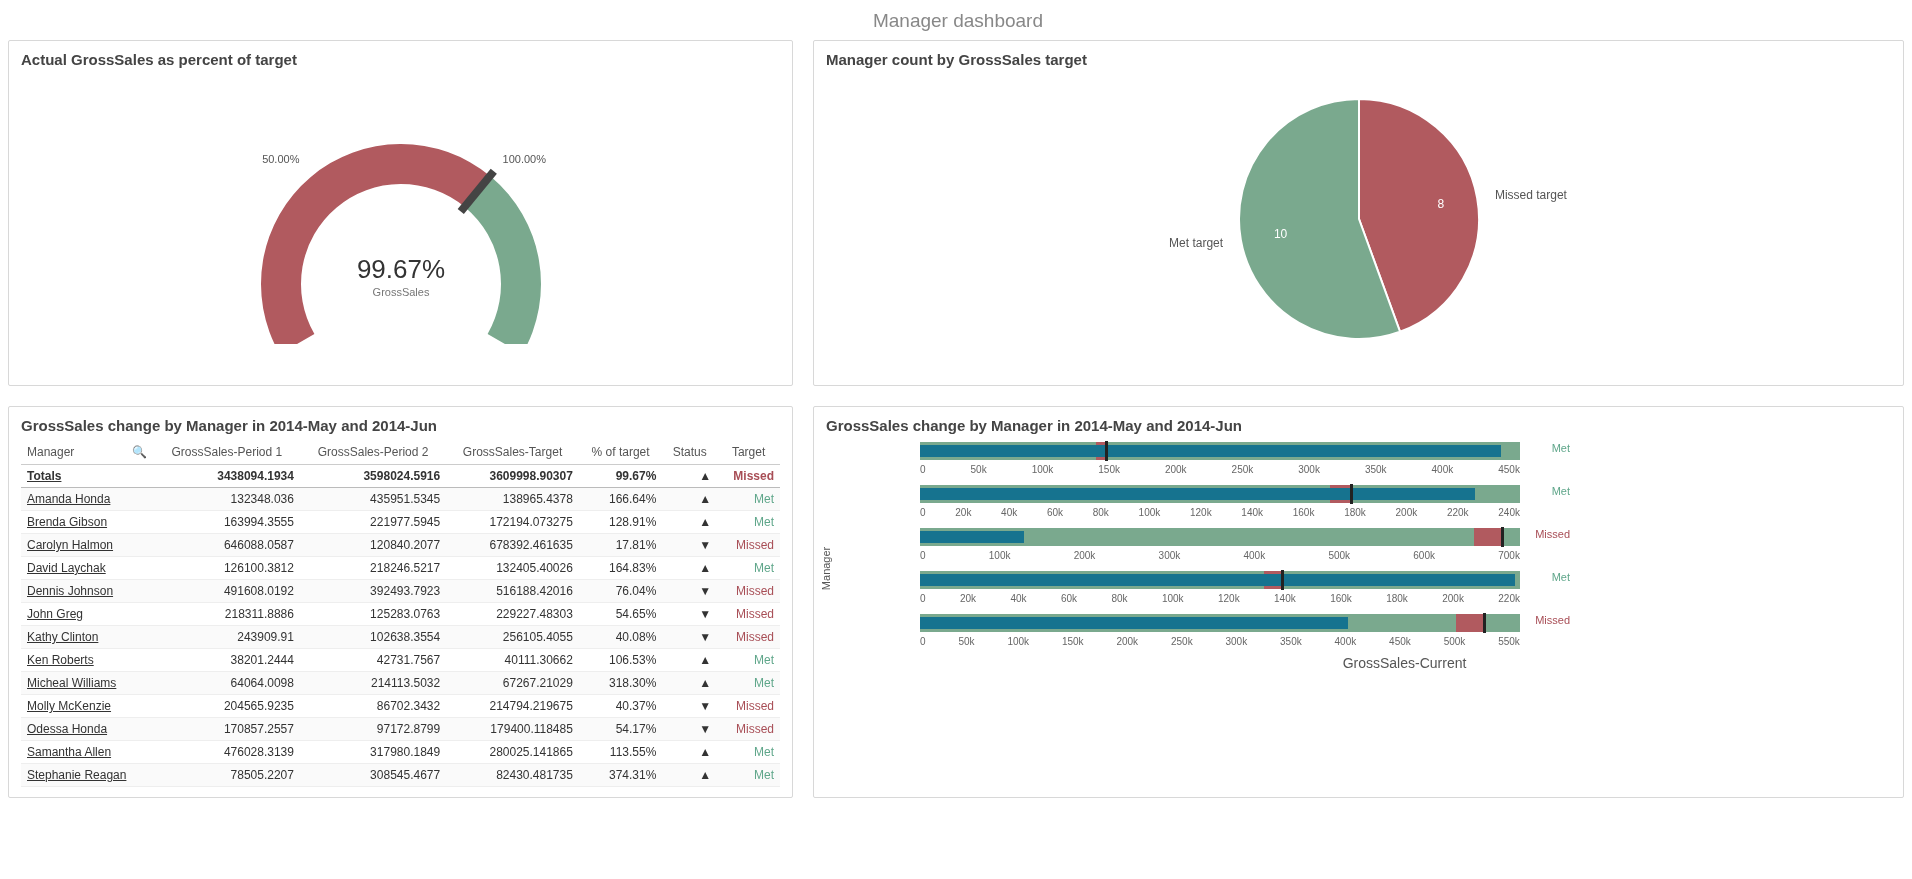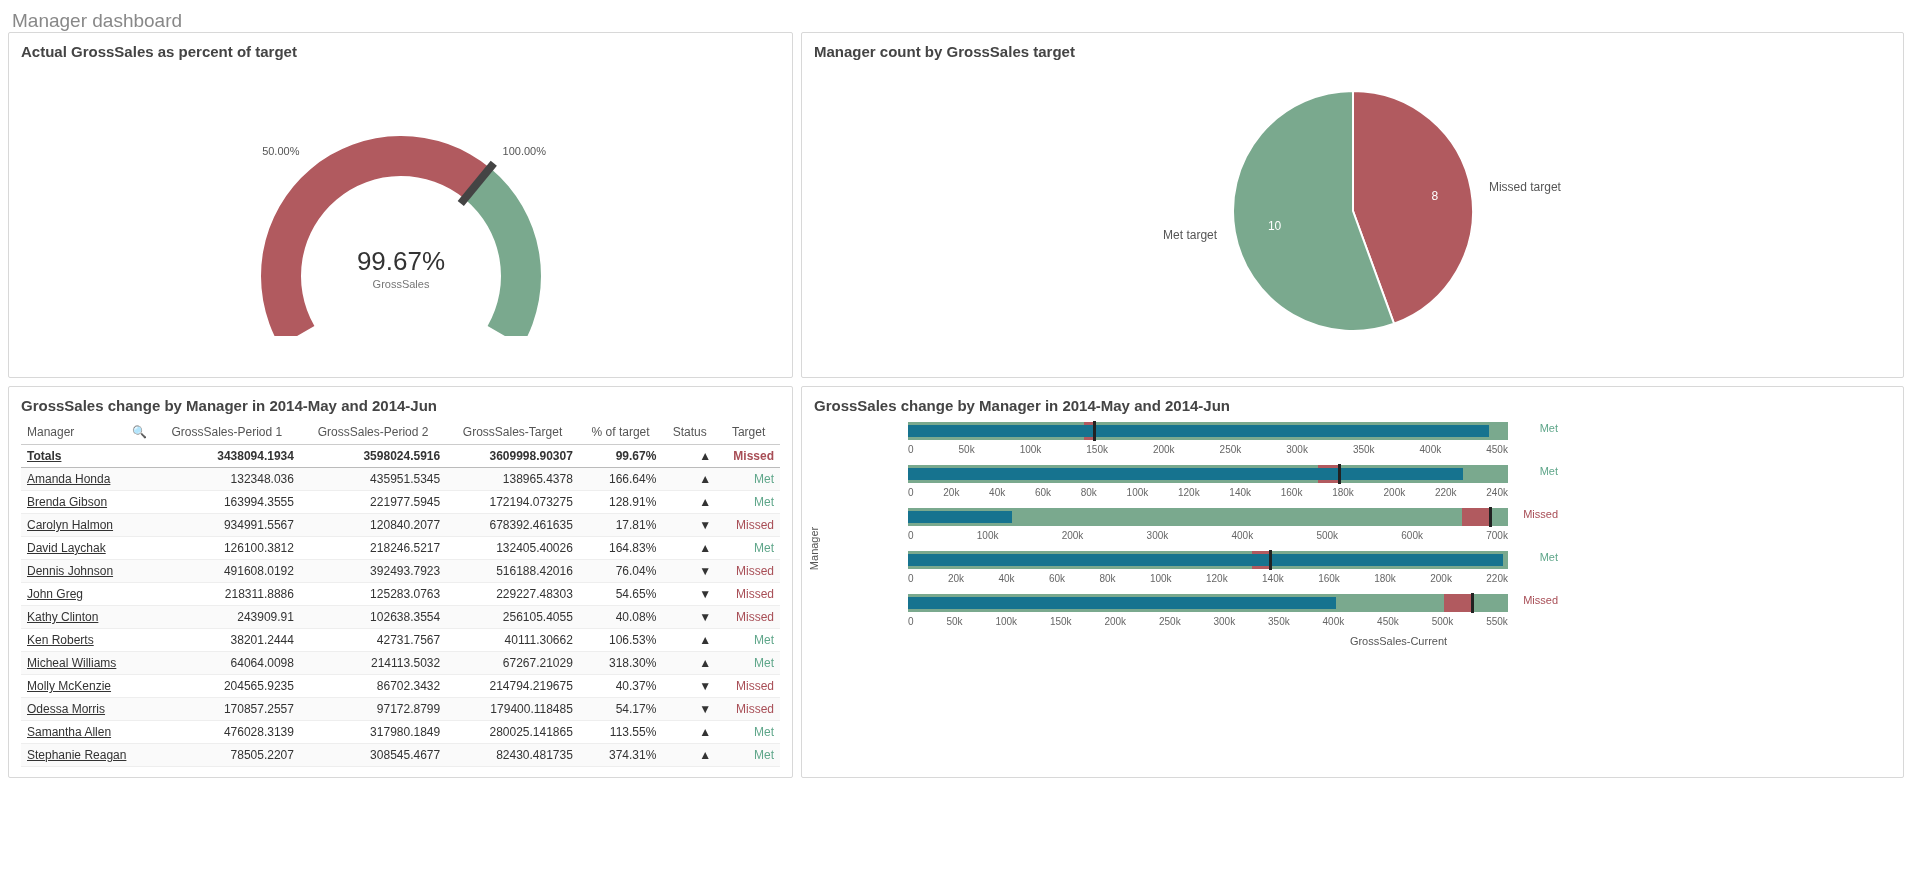--- a/index.html
+++ b/index.html
@@ -1,18 +1,18 @@
 <!DOCTYPE html>
 <html><head>
 <meta charset="utf-8">
 <style>
 * { box-sizing: border-box; margin: 0; padding: 0; }
 body { font-family: -apple-system, "Segoe UI", Arial, sans-serif; font-size: 13px; background: #fff; color: #333; padding: 6px 8px; }
-.page-title { font-size: 19px; color: #888; font-weight: 400; margin: 4px 0 0 4px; }
-.grid { display: grid; grid-template-columns: 785px 1fr; grid-template-rows: 346px 1fr; gap: 8px; }
+.page-title { font-size: 19px; color: #888; font-weight: 400; margin: 4px 0 8px 4px; text-align: center; }
+.grid { display: grid; grid-template-columns: 785px 1fr; grid-template-rows: 346px 1fr; gap: 20px; }
 .card { border: 1px solid #d8d8d8; border-radius: 2px; background: #fff; padding: 10px 12px; overflow: hidden; position: relative; }
 .card-title { font-size: 15px; font-weight: 600; color: #444; margin-bottom: 6px; }
 .gauge-wrap { position: relative; height: 280px; display: flex; align-items: center; justify-content: center; }
 svg { display: block; }
 .gauge-center-val { font-size: 26px; font-weight: 400; text-anchor: middle; fill: #333; }
 .gauge-center-label { font-size: 11px; text-anchor: middle; fill: #777; }
 .gauge-tick { font-size: 11px; fill: #555; }
 
 .pie-wrap { position: relative; height: 280px; display: flex; align-items: center; justify-content: center; }
 
@@ -32,21 +32,21 @@
 .barchart { position: relative; height: 310px; padding-left: 92px; overflow: visible; }
 .ylabel { position: absolute; left: 0; top: 50%; transform: rotate(-90deg) translateX(25%); transform-origin: left; font-size: 11px; color: #555; }
 .bargroup { margin-bottom: 4px; }
 .mgr-name { position: absolute; left: -2px; text-align: right; width: 88px; font-size: 11px; color: #555; line-height: 22px; }
 .bullet-row { position: relative; height: 22px; margin-left: 2px; }
 .bullet-bg { position: absolute; top: 2px; height: 18px; left: 0; }
 .bullet-bar { position: absolute; top: 5px; height: 12px; left: 0; background: #16738f; }
 .bullet-mark { position: absolute; top: 1px; width: 3px; height: 20px; background: #222; }
 .bullet-badge { position: absolute; right: -50px; top: 2px; font-size: 11px; }
 .axis { display: flex; justify-content: space-between; font-size: 10px; color: #666; margin: 2px 0 8px 2px; }
-.xaxis-label { text-align: center; font-size: 11px; color: #555; }
+.xaxis-label { text-align: center; font-size: 14px; color: #555; }
 </style>
 </head>
 <body>
 
 <div class="page-title">Manager dashboard</div>
 
 <div class="grid">
 
   <div class="card">
     <div class="card-title">Actual GrossSales as percent of target</div>
@@ -118,21 +118,21 @@
             <td>Brenda Gibson</td>
             <td>163994.3555</td>
             <td>221977.5945</td>
             <td>172194.073275</td>
             <td>128.91%</td>
             <td>▲</td>
             <td class="met">Met</td>
           </tr>
           <tr>
             <td>Carolyn Halmon</td>
-            <td>934991.5567</td>
+            <td>646088.0587</td>
             <td>120840.2077</td>
             <td>678392.461635</td>
             <td>17.81%</td>
             <td>▼</td>
             <td class="missed">Missed</td>
           </tr>
           <tr>
             <td>David Laychak</td>
             <td>126100.3812</td>
             <td>218246.5217</td>
@@ -189,21 +189,21 @@
           <tr>
             <td>Molly McKenzie</td>
             <td>204565.9235</td>
             <td>86702.3432</td>
             <td>214794.219675</td>
             <td>40.37%</td>
             <td>▼</td>
             <td class="missed">Missed</td>
           </tr>
           <tr>
-            <td>Odessa Morris</td>
+            <td>Odessa Honda</td>
             <td>170857.2557</td>
             <td>97172.8799</td>
             <td>179400.118485</td>
             <td>54.17%</td>
             <td>▼</td>
             <td class="missed">Missed</td>
           </tr>
           <tr>
             <td>Samantha Allen</td>
             <td>476028.3139</td>

